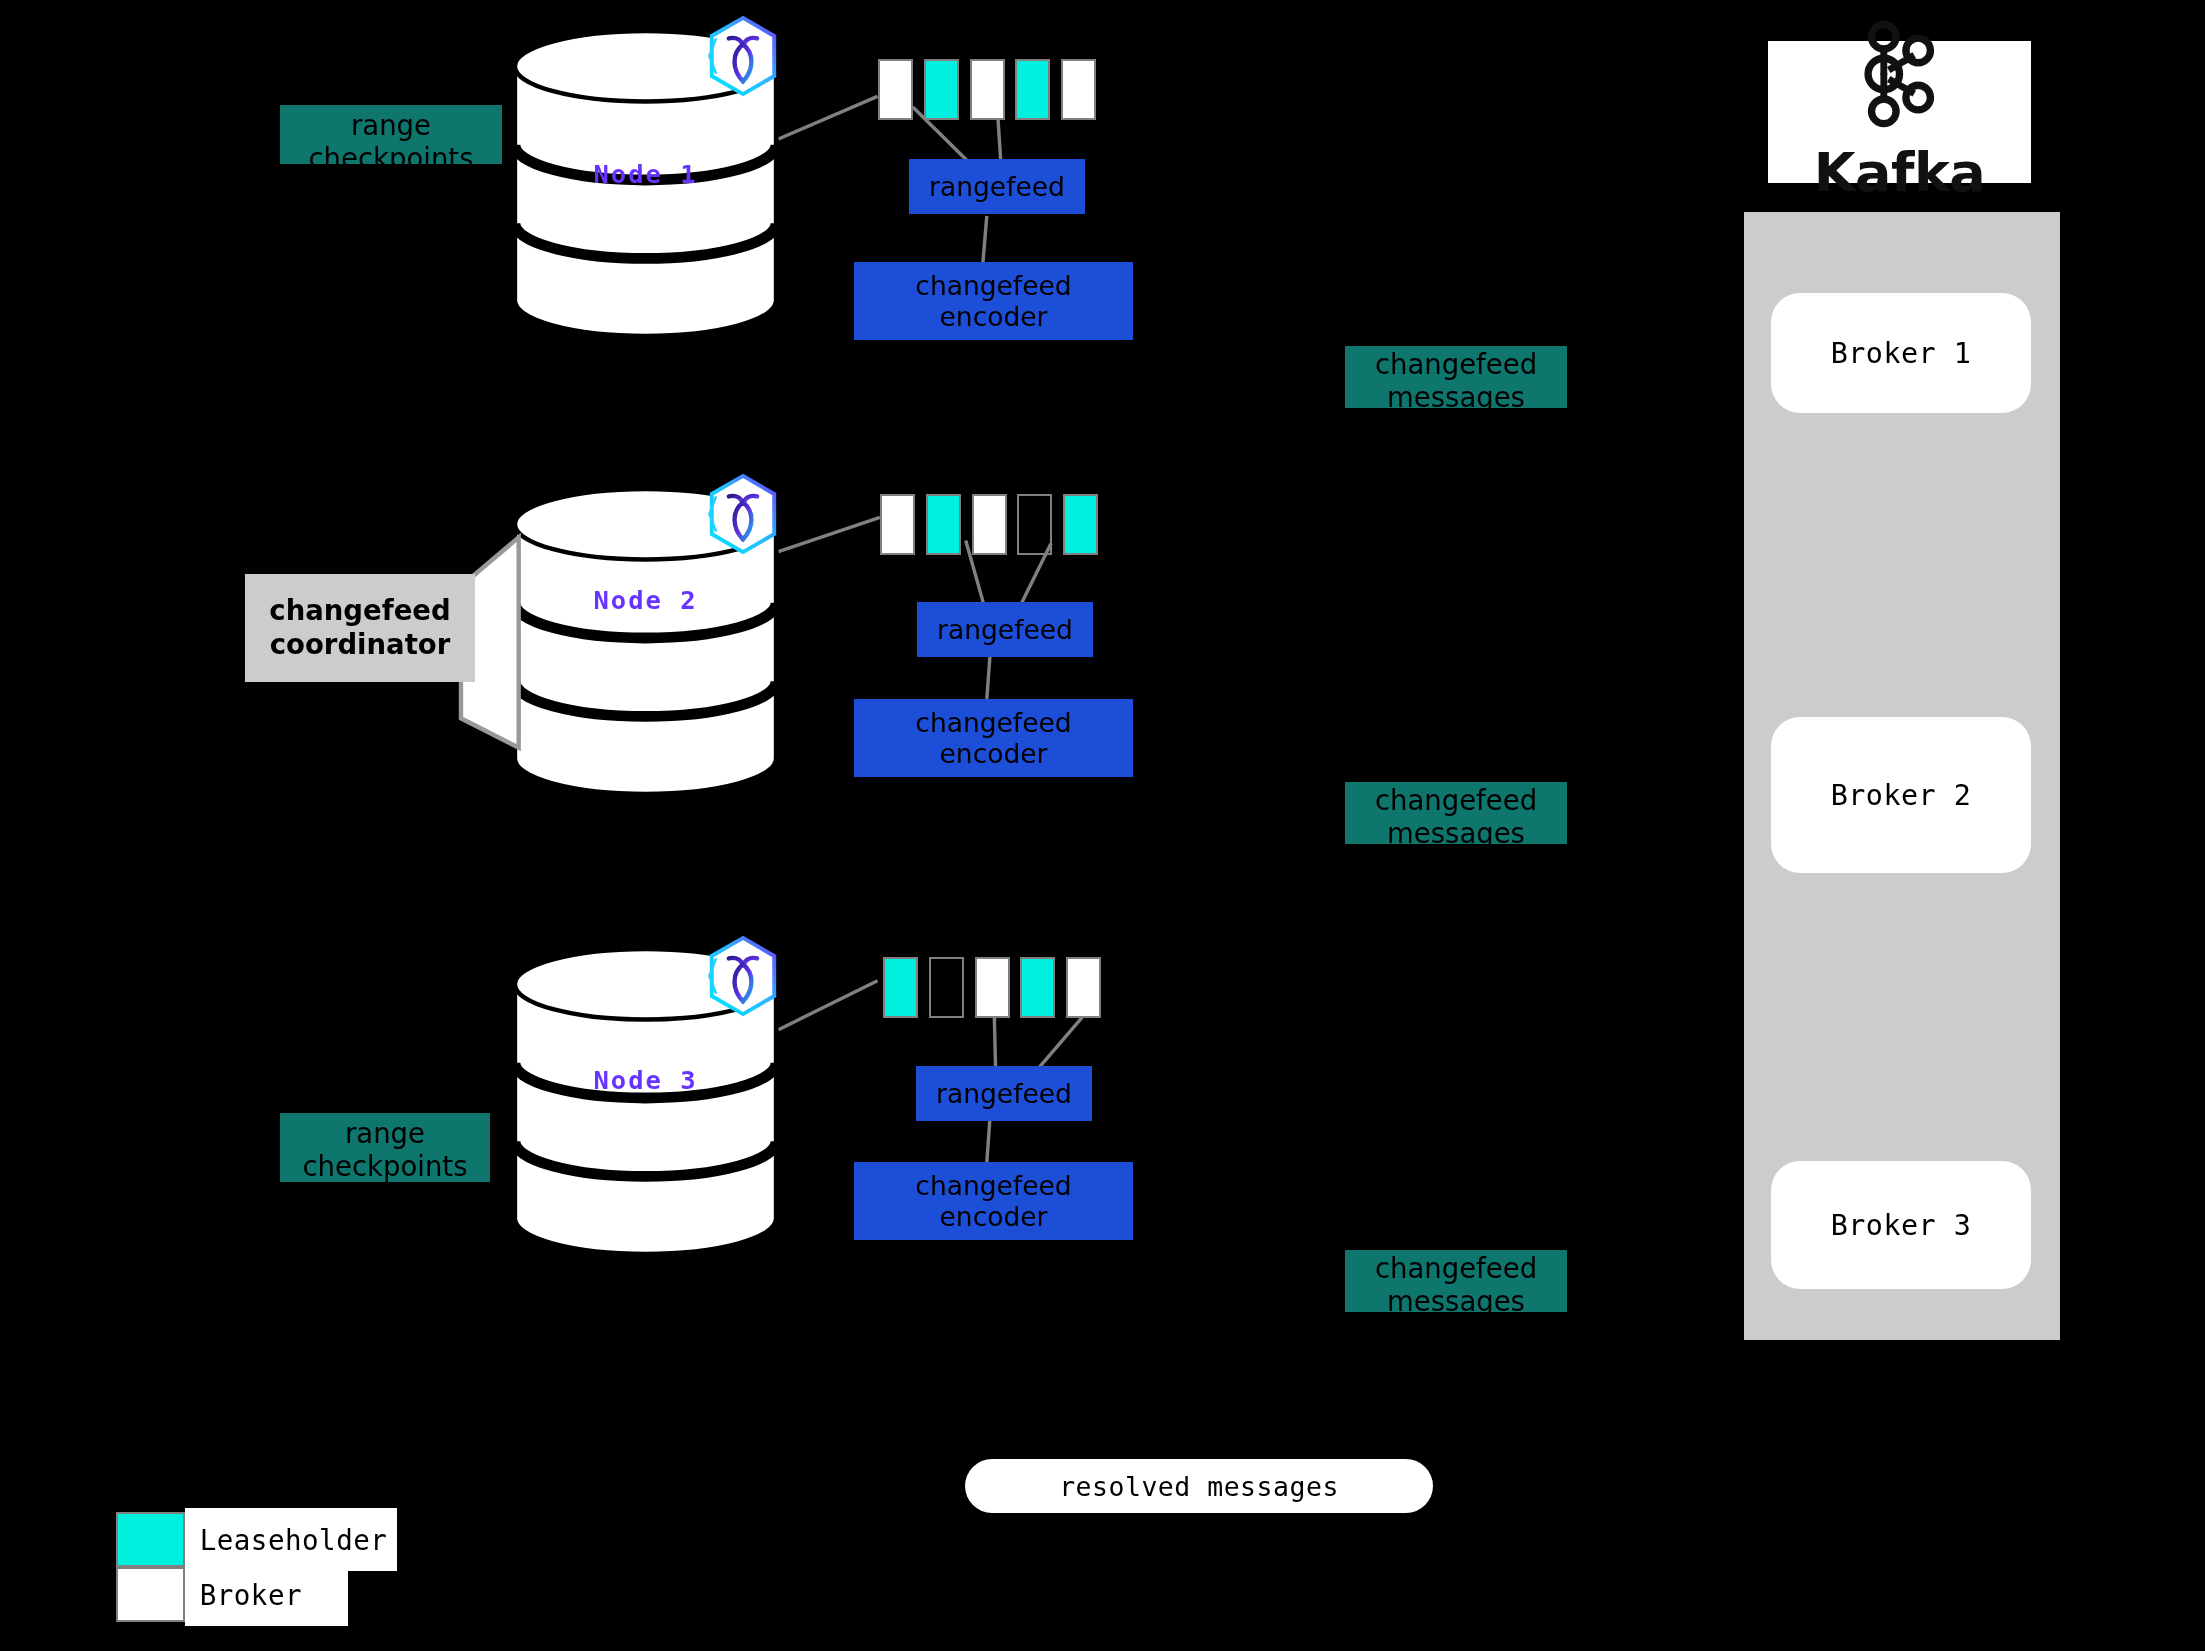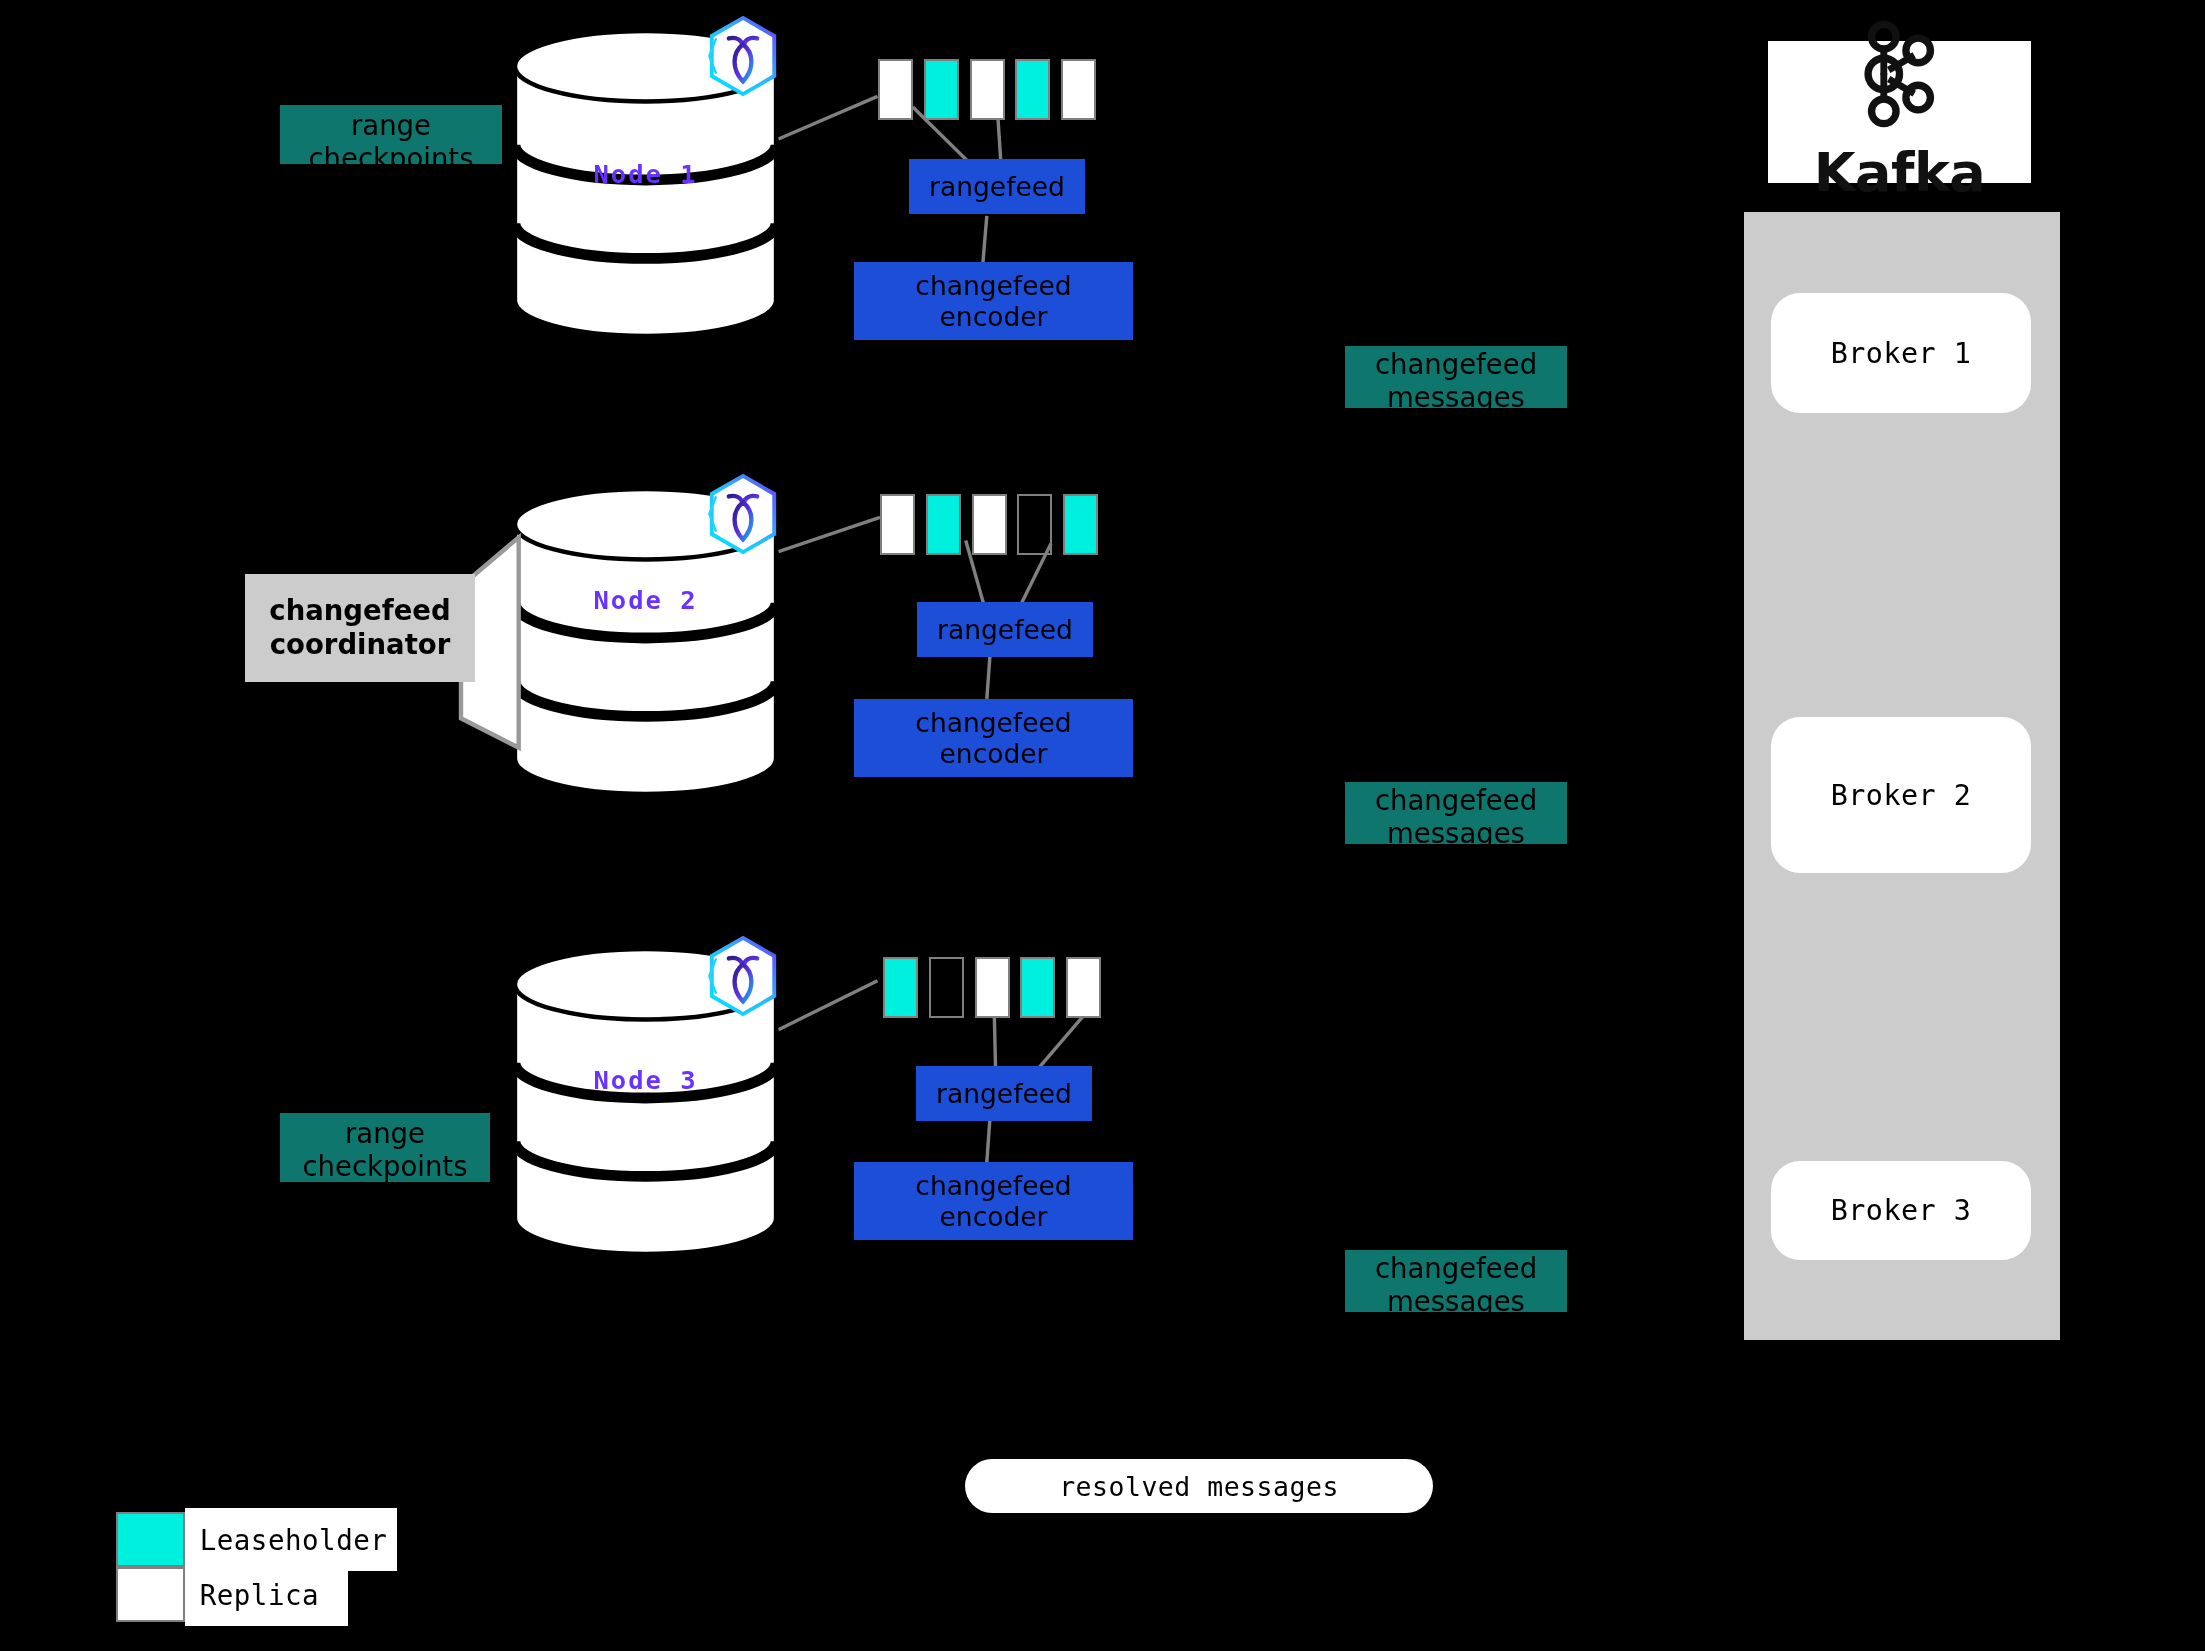--- a/index.html
+++ b/index.html
@@ -329,30 +329,30 @@
   </div>
 
   <div class="kafka-panel" style="left:1744px;top:212px;width:316px;height:1128px;"></div>
 
   <div class="broker" style="left:1771px;top:293px;width:260px;height:120px;font-size:28.4px;">
     <span>Broker 1</span>
   </div>
   <div class="broker" style="left:1771px;top:717px;width:260px;height:156px;font-size:28.4px;">
     <span>Broker 2</span>
   </div>
-  <div class="broker" style="left:1771px;top:1161px;width:260px;height:99px;font-size:28.4px;">
+  <div class="broker" style="left:1771px;top:1161px;width:260px;height:128px;font-size:28.4px;">
     <span>Broker 3</span>
   </div>
 
   <div class="pill" style="left:965px;top:1459px;width:468px;height:54px;font-size:26.5px;">
     <span>resolved messages</span>
   </div>
 
   <div class="legend" style="left:116px;top:1512px;width:304px;height:113px;">
     <div class="legend-swatch" style="left:0;top:0;width:69px;height:55px;background:#00F0E0;"></div>
     <div class="legend-text" style="left:69px;top:-3.9px;width:212px;height:63px;font-size:27.5px;">Leaseholder</div>
 
     <div class="legend-swatch" style="left:0;top:55px;width:69px;height:55px;background:#FFFFFF;"></div>
-    <div class="legend-text" style="left:69px;top:51px;width:163px;height:63px;font-size:27.5px;">Replica</div>
+    <div class="legend-text" style="left:69px;top:51px;width:163px;height:63px;font-size:27.5px;">Broker</div>
   </div>
 
 </div>
 
 
 </body></html>

